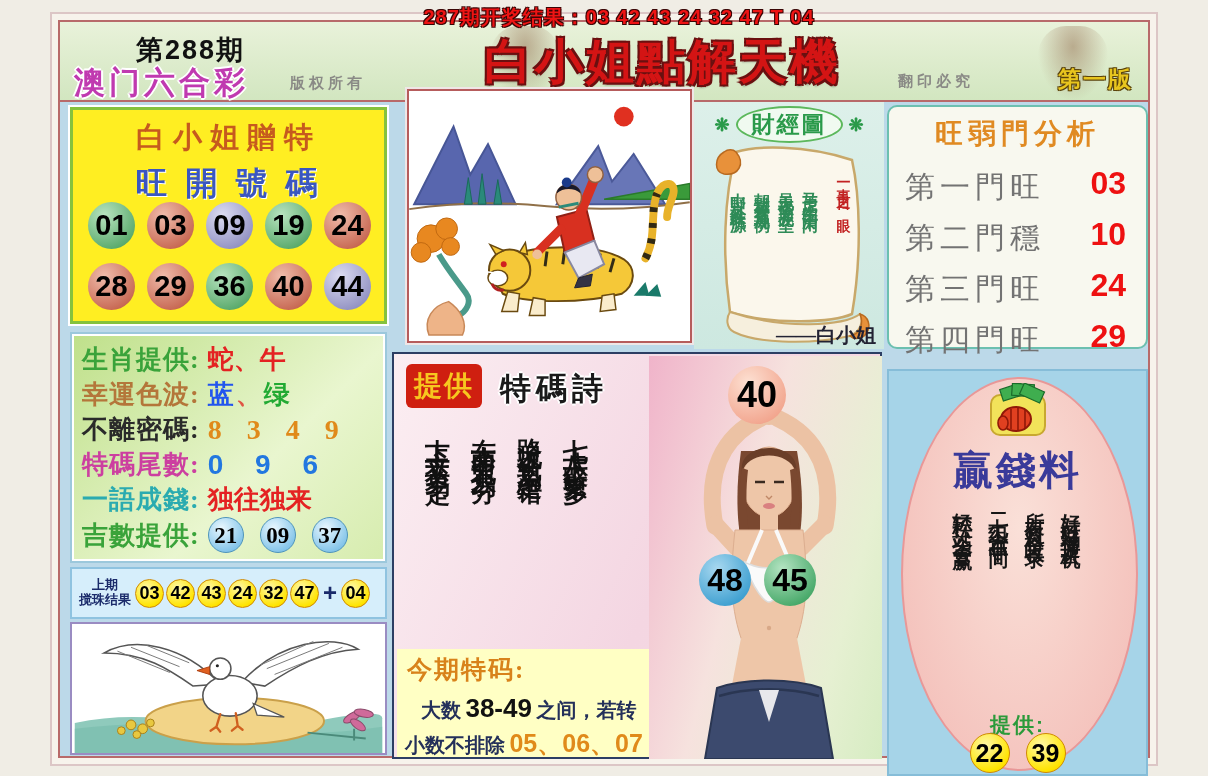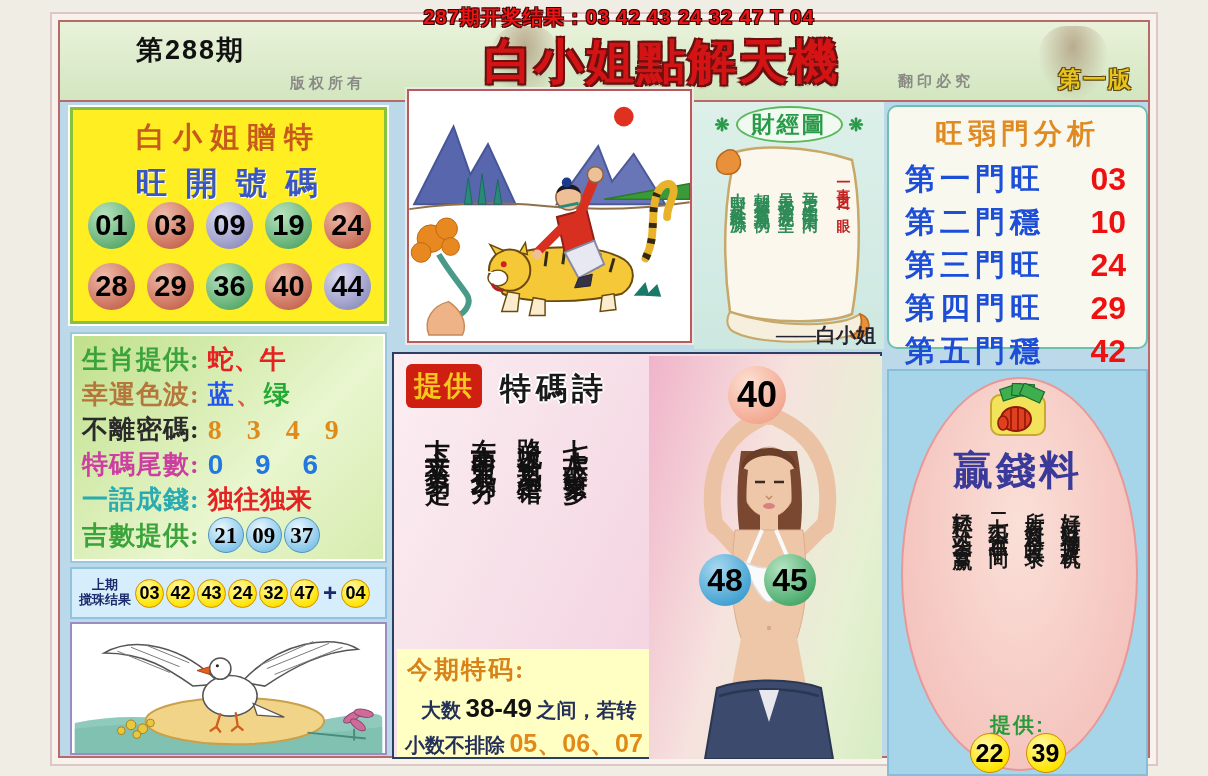--- a/index.html
+++ b/index.html
@@ -62,21 +62,21 @@
   .info-row { display:flex; align-items:center; white-space:nowrap; font-weight:bold;
               font-family:"Liberation Serif",serif; }
   .info-label { font-size:26px; letter-spacing:1px; }
   .info-value { font-size:26px; margin-left:8px; }
   .lbl-zodiac { color:#3aa33a; } .val-zodiac { color:#e42222; }
   .lbl-color { color:#b4763a; } .val-blue { color:#2255ee; } .val-sep { color:#e05544; } .val-green { color:#22aa33; }
   .lbl-code { color:#2a2a2a; } .val-code { color:#e08a1a; letter-spacing:9px; font-size:28px; }
   .lbl-tail { color:#cc3fa0; } .val-tail { color:#2277e0; letter-spacing:12px; font-size:28px; font-family:"Liberation Sans",sans-serif; }
   .lbl-phrase { color:#2aabb0; } .val-phrase { color:#e42222; }
   .lbl-lucky { color:#3aa33a; }
-  .lucky-balls { display:flex; gap:2px; margin-left:8px; }
+  .lucky-balls { display:flex; gap:16px; margin-left:8px; }
   .lucky-balls .ball { width:36px; height:36px; font-size:23px; }
 
   .lastdraw { position:absolute; left:10px; top:545px; width:317px; height:52px; background:#d6eefb;
               border:2px solid #8fc3e0; display:flex; align-items:center; padding:0 3px; }
   .lastdraw-label { width:60px; text-align:center; font-size:13px; line-height:1.15; font-weight:bold; color:#1a2a6a; }
   .lastdraw-balls { display:flex; align-items:center; gap:2px; }
   .lastdraw-balls .ball { width:29px; height:29px; font-size:18px; }
   .plus-sign { font-size:24px; font-weight:bold; color:#1a2a6a; margin:0 2px; }
 
   .dove-box { position:absolute; left:10px; top:600px; width:317px; height:133px; background:#fff;
@@ -126,21 +126,21 @@
   .pb-48 { left:50px; top:198px; width:52px; height:52px; font-size:32px; }
   .pb-38 { left:115px; top:198px; width:52px; height:52px; font-size:32px; }
 
   
   .analysis { position:absolute; left:827px; top:83px; width:261px; height:244px; background:#f8f8ef;
               border:2px solid #6cc0b0; border-radius:10px; }
   .ana-title { margin-top:8px; text-align:center; font-size:28px; font-weight:bold; color:#e08a22;
                letter-spacing:5px; font-family:"Liberation Serif",serif; }
   .ana-rows { margin-top:5px; display:flex; flex-direction:column; }
   .ana-row { display:flex; align-items:center; justify-content:space-between; padding:1px 20px 1px 16px; }
-  .ana-label { font-size:30px; font-weight:bold; color:#1d4ed8; font-family:"Liberation Serif",serif; letter-spacing:5px; }
+  .ana-label { font-size:30px; font-weight:normal; color:#737373; font-family:"Liberation Serif",serif; letter-spacing:5px;margin-top:8px; }
   .ana-num { font-size:32px; font-weight:bold; color:#ee1111; }
 
   .win-panel { position:absolute; left:827px; top:330px; width:261px; height:407px; background:#a6d4e8;
                border:2px solid #86bdd8;margin-top:17px; }
   .win-oval { position:absolute; left:12px; top:6px; width:237px; height:394px; border-radius:50%;
               background:radial-gradient(ellipse at 50% 38%, #fae0d8, #f4c2bc 78%, #eeb2ae);
               border:2px solid #e89898; }
   .win-icon { position:absolute; left:50%; top:12px; transform:translateX(-50%); }
   .win-title { position:absolute; top:72px; width:100%; text-align:center; font-size:40px; font-weight:bold;
                color:#3a3a9a; font-family:"Liberation Serif",serif; letter-spacing:3px; }
@@ -158,20 +158,21 @@
 
 <div id="canvas">
   <div class="result-line">287期开奖结果：03 42 43 24 32 47 T 04</div>
 
   <div id="frame">
 
     <div class="header">
       <div class="ghost" style="left:430px"></div>
       <div class="ghost" style="left:978px"></div>
       <div class="issue">第288期</div>
+      <div class="lottery">澳门六合彩</div>
       <div class="copyright">版权所有</div>
       <div class="main-title">白小姐點解天機</div>
       <div class="reprint">翻印必究</div>
       <div class="edition">第一版</div>
     </div>
 
     <div class="gift-box">
       <div class="gift-title">白小姐贈特</div>
       <div class="gift-sub">旺開號碼</div>
       <div class="gift-balls">

